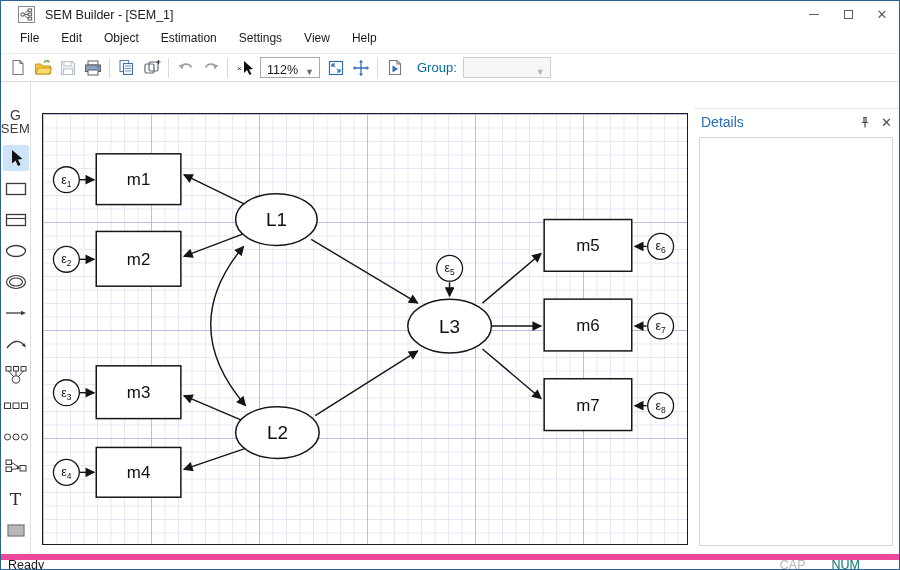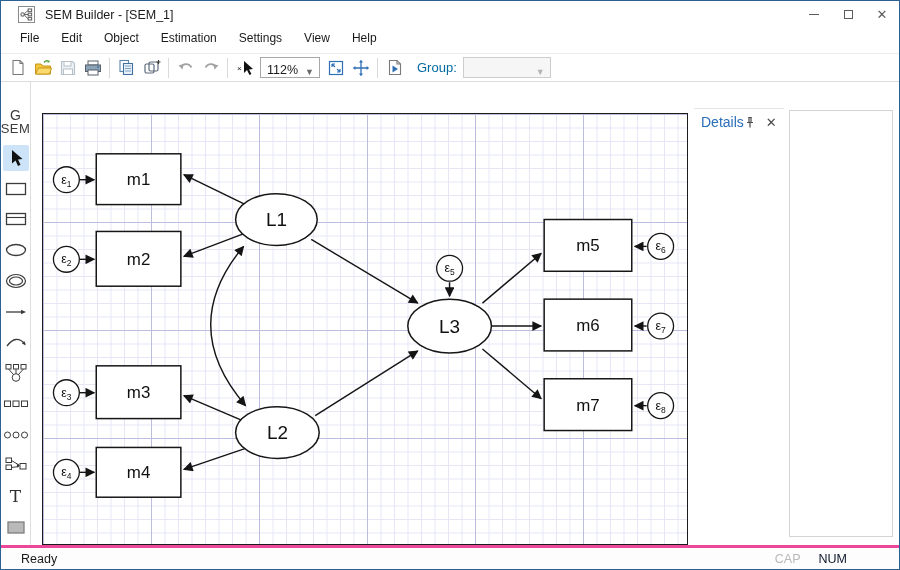--- a/index.html
+++ b/index.html
@@ -55,31 +55,31 @@
       linear-gradient(to right, #e6e6f6 1px, transparent 1px),
       linear-gradient(to bottom, #e6e6f6 1px, transparent 1px);
     background-size:108px 108px,108px 108px,13.5px 13.5px,13.5px 13.5px;
   }
   .page svg{position:absolute;inset:0;width:100%;height:100%;}
   .edge{stroke:#141414;stroke-width:1.4;fill:none;}
   .node-shape{fill:#ffffff;stroke:#161616;stroke-width:1.5;}
   .err-shape{fill:#ffffff;stroke:#161616;stroke-width:1.3;}
   .node-label{font-family:"Liberation Sans",sans-serif;fill:#111;}
   
-  .details{width:205px;flex:0 0 auto;display:flex;flex-direction:row;padding-top:26px;background:#fff;}
+  .details{width:205px;flex:0 0 auto;display:flex;flex-direction:column;padding-top:26px;background:#fff;}
   .details-header{height:27px;display:flex;align-items:center;padding:0 7px;border-top:1px solid #e4e4e4;}
   .details-title{color:#2a6db8;font-size:14px;}
   .details-tools{margin-left:auto;display:flex;align-items:center;gap:10px;}
   .details-body{flex:1 1 auto;border:1px solid #d4d4d4;margin:2px 6px 8px 5px;background:#fff;}
   
-  .statusbar{height:24px;border-top:3px solid #ec4899;display:flex;align-items:center;
-    font-size:12.5px;padding:0 20px;flex:0 0 auto;background:#fdfdfd;}
-  .status-right{margin-left:auto;display:flex;gap:18px;margin-right:32px;}
+  .statusbar{height:15px;border-top:6px solid #ec4899;display:flex;align-items:center;
+    font-size:12.5px;padding:0 7px;flex:0 0 auto;background:#fdfdfd;}
+  .status-right{margin-left:auto;display:flex;gap:26px;margin-right:32px;}
   .cap{color:#b9b9b9;}
-  .num{color:#0f172a;}
+  .num{color:#0f766e;}
 </style>
 </head>
 <body>
 
 <div class="window">
 
   <div class="titlebar">
     <svg class="appicon" viewBox="0 0 17 17">
       <rect x="0.5" y="0.5" width="16" height="16" fill="#fff" stroke="#8a8a8a"></rect>
       <circle cx="4.6" cy="8.5" r="1.7" fill="none" stroke="#666" stroke-width="1.1"></circle>

